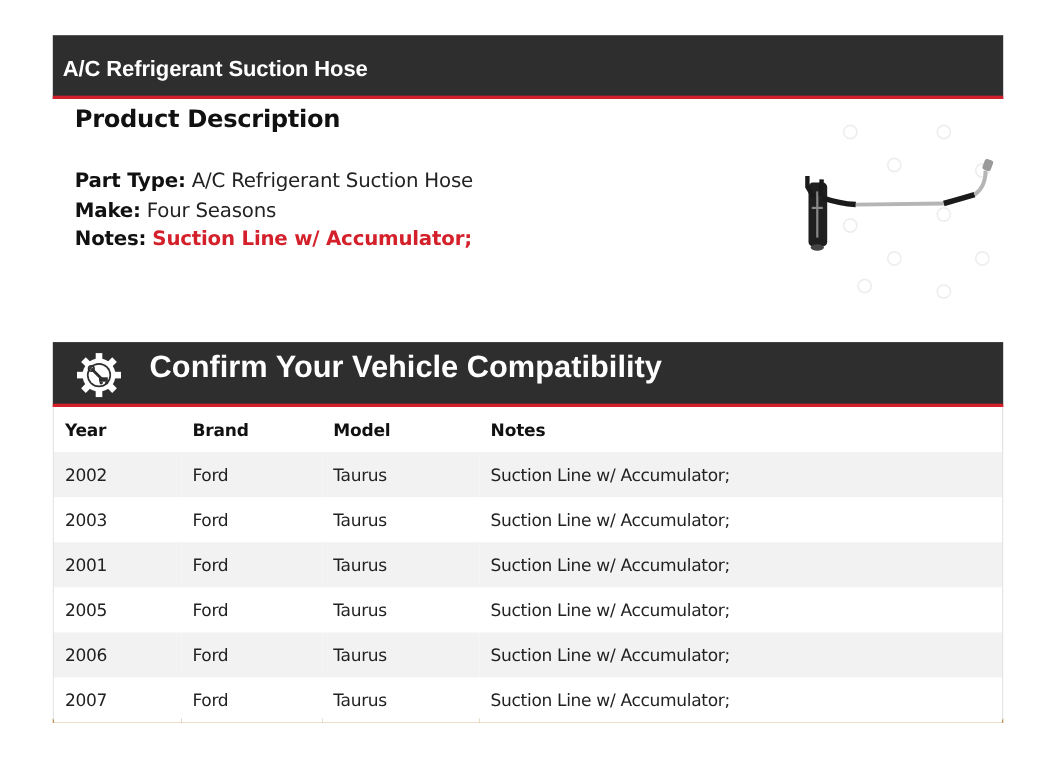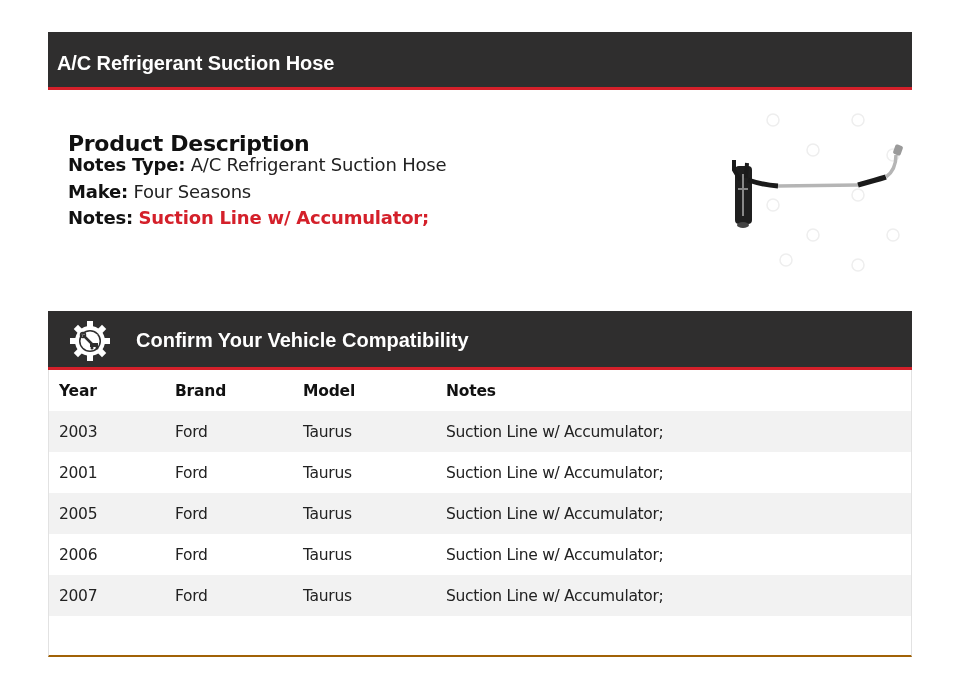--- a/index.html
+++ b/index.html
@@ -11,36 +11,36 @@
       background: #2f2e2e;
       border-bottom: 3px solid #d4202a;
       color: #ffffff;
       font-family: "Liberation Sans", sans-serif;
       font-weight: bold;
     }
     .bar-top { top: 32px; height: 58px; }
     .bar-top .bar-title { position: absolute; left: 9px; top: 20px; font-size: 20px; letter-spacing: -0.1px; }
 
     .desc { position: absolute; left: 68px; top: 96px; }
-    .desc-title { font-family: "DejaVu Sans", sans-serif; font-weight: bold; font-size: 22px; color: #111; letter-spacing: -0.3px; margin-top: 35px; }
+    .desc-title { font-family: "DejaVu Sans", sans-serif; font-weight: bold; font-size: 22px; color: #111; letter-spacing: -0.3px; }
     .desc-lines { position: absolute; top: 56px; left: 0; width: 600px; }
     .desc-line { font-size: 18px; line-height: 26.5px; white-space: nowrap; letter-spacing: -0.2px; }
     .desc-line .lbl { font-weight: bold; color: #111; }
     .desc-line .val { color: #222; }
     .desc-line .val.red { color: #d4202a; font-weight: bold; }
 
     .product-img { position: absolute; left: 718px; top: 100px; width: 200px; height: 180px; }
 
     .bar-compat { top: 311px; height: 59px; }
     .bar-compat .gear { position: absolute; left: 21px; top: 9px; width: 42px; height: 42px; }
-    .bar-compat .bar-title { position: absolute; left: 88px; top: 18px; font-size: 20px; }
+    .bar-compat .bar-title { position: absolute; left: 88px; top: 7px; font-size: 28px; }
 
     .table-wrap {
       position: absolute; left: 48px; top: 370px; width: 864px; height: 287px;
-      border-left: 1px solid #e2e2e2; border-right: 1px solid #e2e2e2; border-bottom: 2px solid #a16207;
+      border-left: 1px solid #e2e2e2; border-right: 1px solid #e2e2e2; border-bottom: 4px solid #a16207;
     }
     table { border-collapse: collapse; width: 100%; font-family: "DejaVu Sans", sans-serif; }
     th { text-align: left; font-weight: bold; font-size: 15.5px; height: 41px; padding-left: 10px; color: #111; letter-spacing: -0.2px; }
     td { font-size: 15.5px; height: 41px; padding-left: 10px; color: #222; letter-spacing: -0.3px; }
     tbody tr:nth-child(odd) { background: #f2f2f2; }
     tbody tr:nth-child(even) { background: #ffffff; }
     .c-year { width: 116px; }
     .c-make { width: 128px; }
     .c-model { width: 143px; }
   </style>
@@ -48,21 +48,21 @@
 <body>
 
 <div class="bar bar-top">
   <span class="bar-title">A/C Refrigerant Suction Hose</span>
 </div>
 
 <div class="desc">
   <div class="desc-title">Product Description</div>
   <div class="desc-lines">
     <div class="desc-line">
-      <span class="lbl">Notes Type:</span>
+      <span class="lbl">Part Type:</span>
       <span class="val">A/C Refrigerant Suction Hose</span>
     </div>
     <div class="desc-line">
       <span class="lbl">Make:</span>
       <span class="val">Four Seasons</span>
     </div>
     <div class="desc-line">
       <span class="lbl">Notes:</span>
       <span class="val red">Suction Line w/ Accumulator;</span>
     </div>
@@ -132,20 +132,26 @@
     <thead>
       <tr>
         <th class="c-year">Year</th>
         <th class="c-make">Brand</th>
         <th class="c-model">Model</th>
         <th>Notes</th>
       </tr>
     </thead>
     <tbody>
       <tr>
+        <td>2002</td>
+        <td>Ford</td>
+        <td>Taurus</td>
+        <td>Suction Line w/ Accumulator;</td>
+      </tr>
+      <tr>
         <td>2003</td>
         <td>Ford</td>
         <td>Taurus</td>
         <td>Suction Line w/ Accumulator;</td>
       </tr>
       <tr>
         <td>2001</td>
         <td>Ford</td>
         <td>Taurus</td>
         <td>Suction Line w/ Accumulator;</td>

